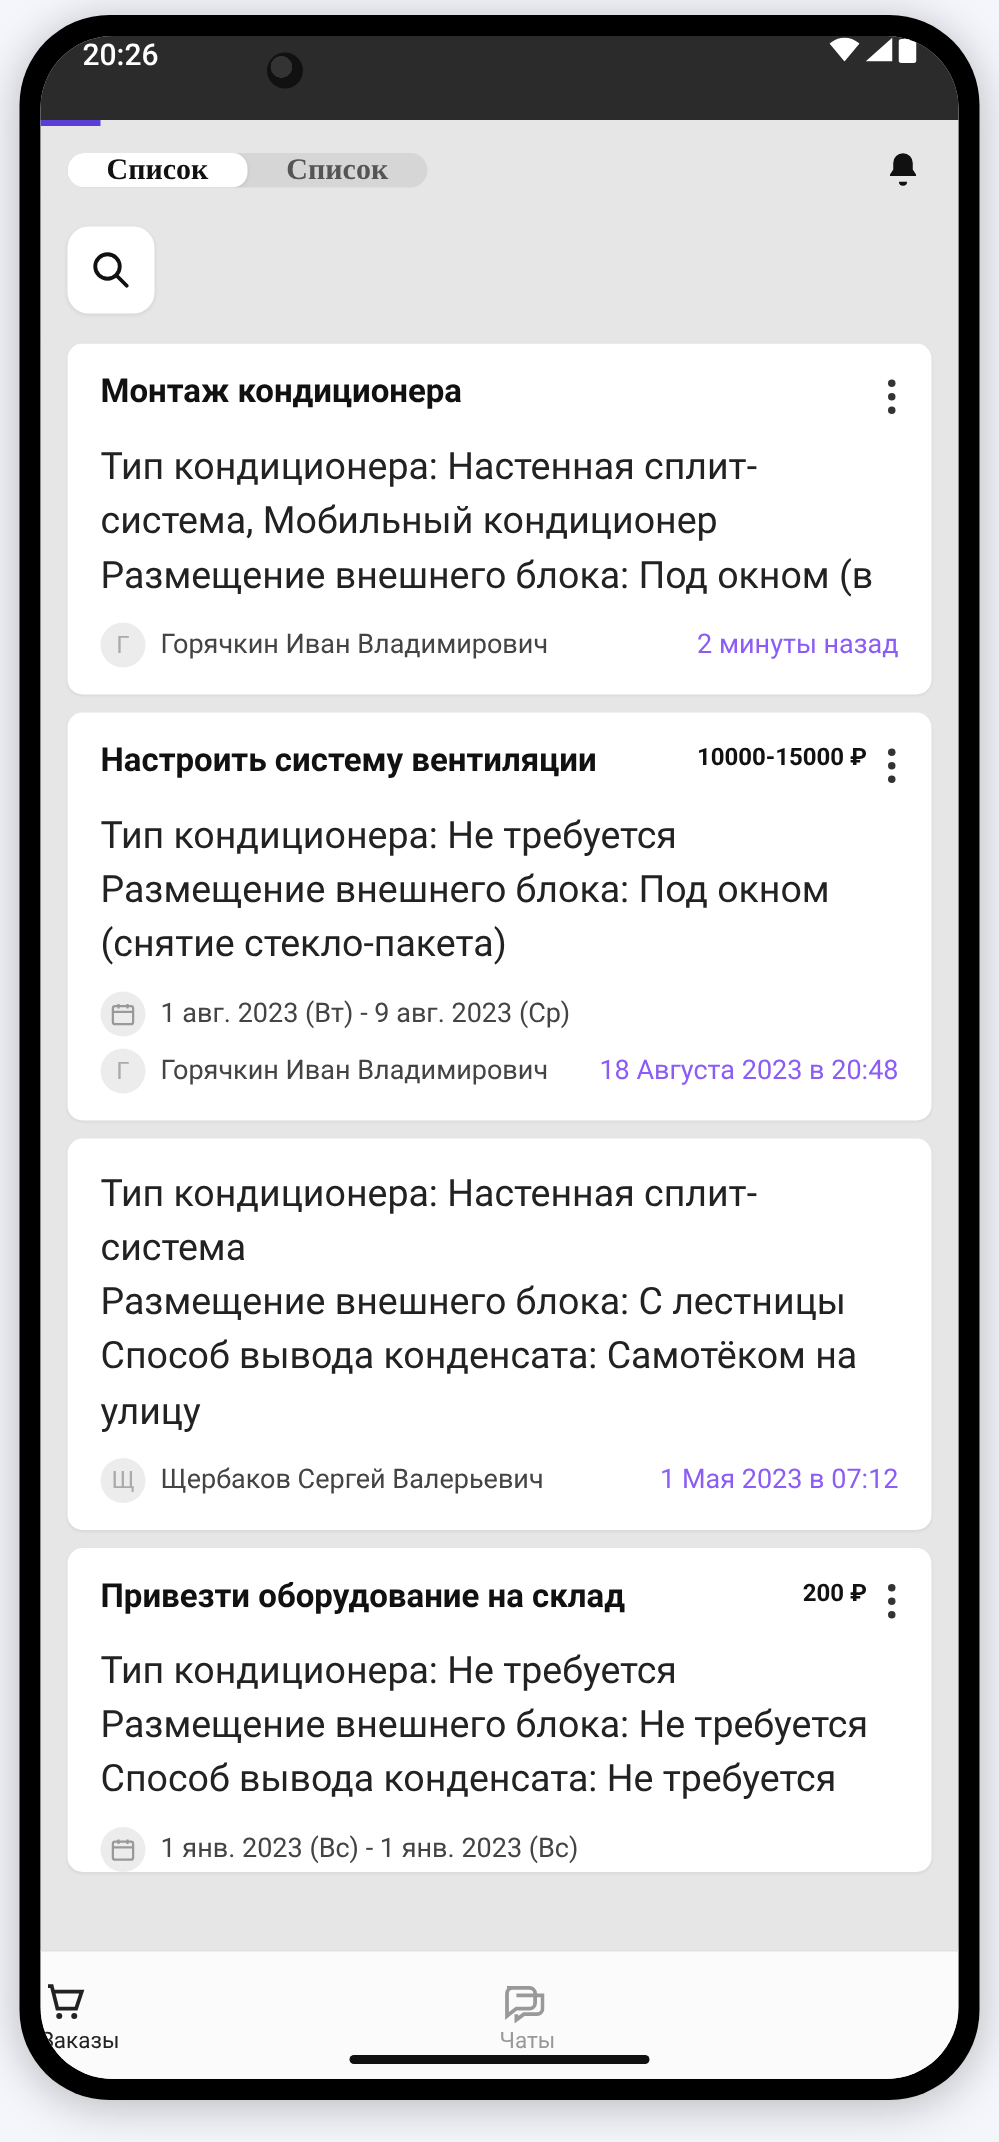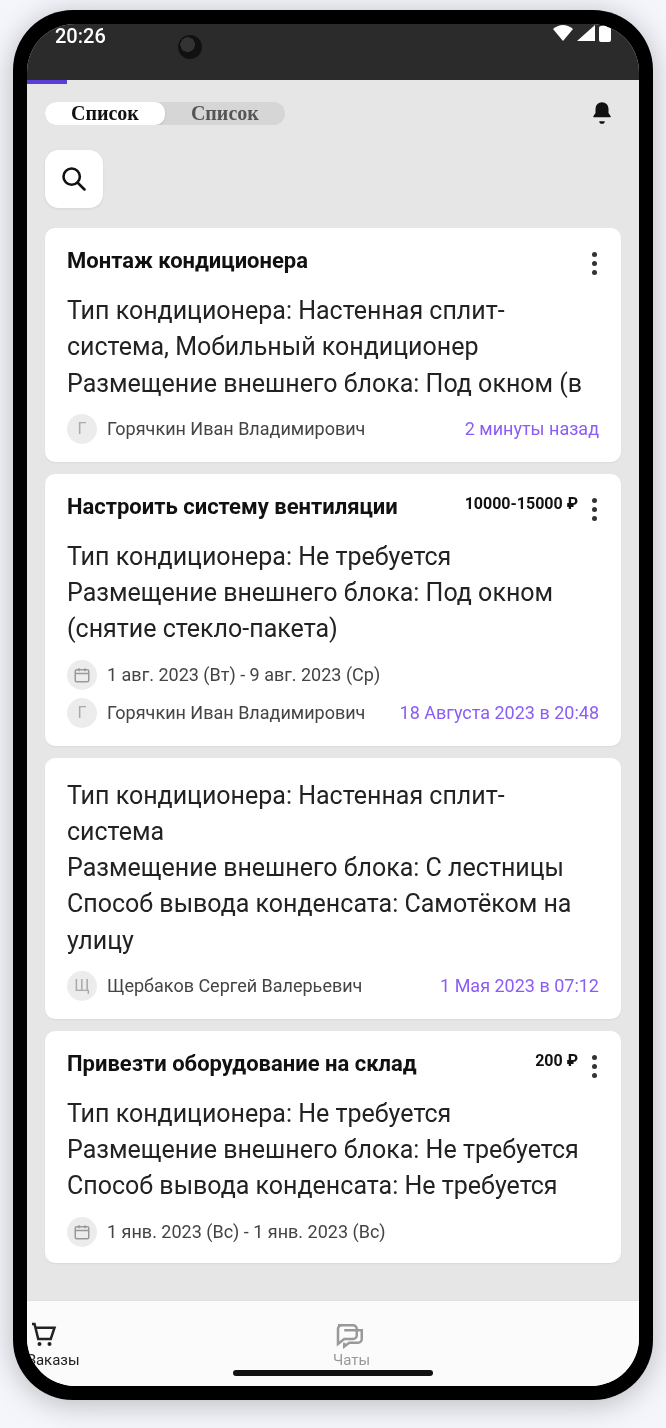--- a/index.html
+++ b/index.html
@@ -248,21 +248,21 @@
         <div class="card-desc" style="white-space:pre-line">Тип кондиционера: Настенная сплит-система
 Размещение внешнего блока: С лестницы
 Способ вывода конденсата: Самотёком на улицу</div>
         <div class="meta-row">
           <div class="avatar">Щ</div>
           <div class="meta-name">Щербаков  Сергей  Валерьевич</div>
           <div class="meta-time">1 Мая 2023 в 07:12</div>
         </div>
       </div>
 
-      <div class="card" style="margin-bottom:0; padding-bottom:16px;">
+      <div class="card" style="margin-bottom:0; padding-bottom:0;">
         <div class="card-head">
           <div class="card-title">Привезти оборудование на склад</div>
           <div class="card-price">200 ₽</div>
           <div class="kebab">
               <span></span>
               <span></span>
               <span></span>
             </div>
         </div>
         <div class="card-desc" style="white-space:pre-line">Тип кондиционера: Не требуется

